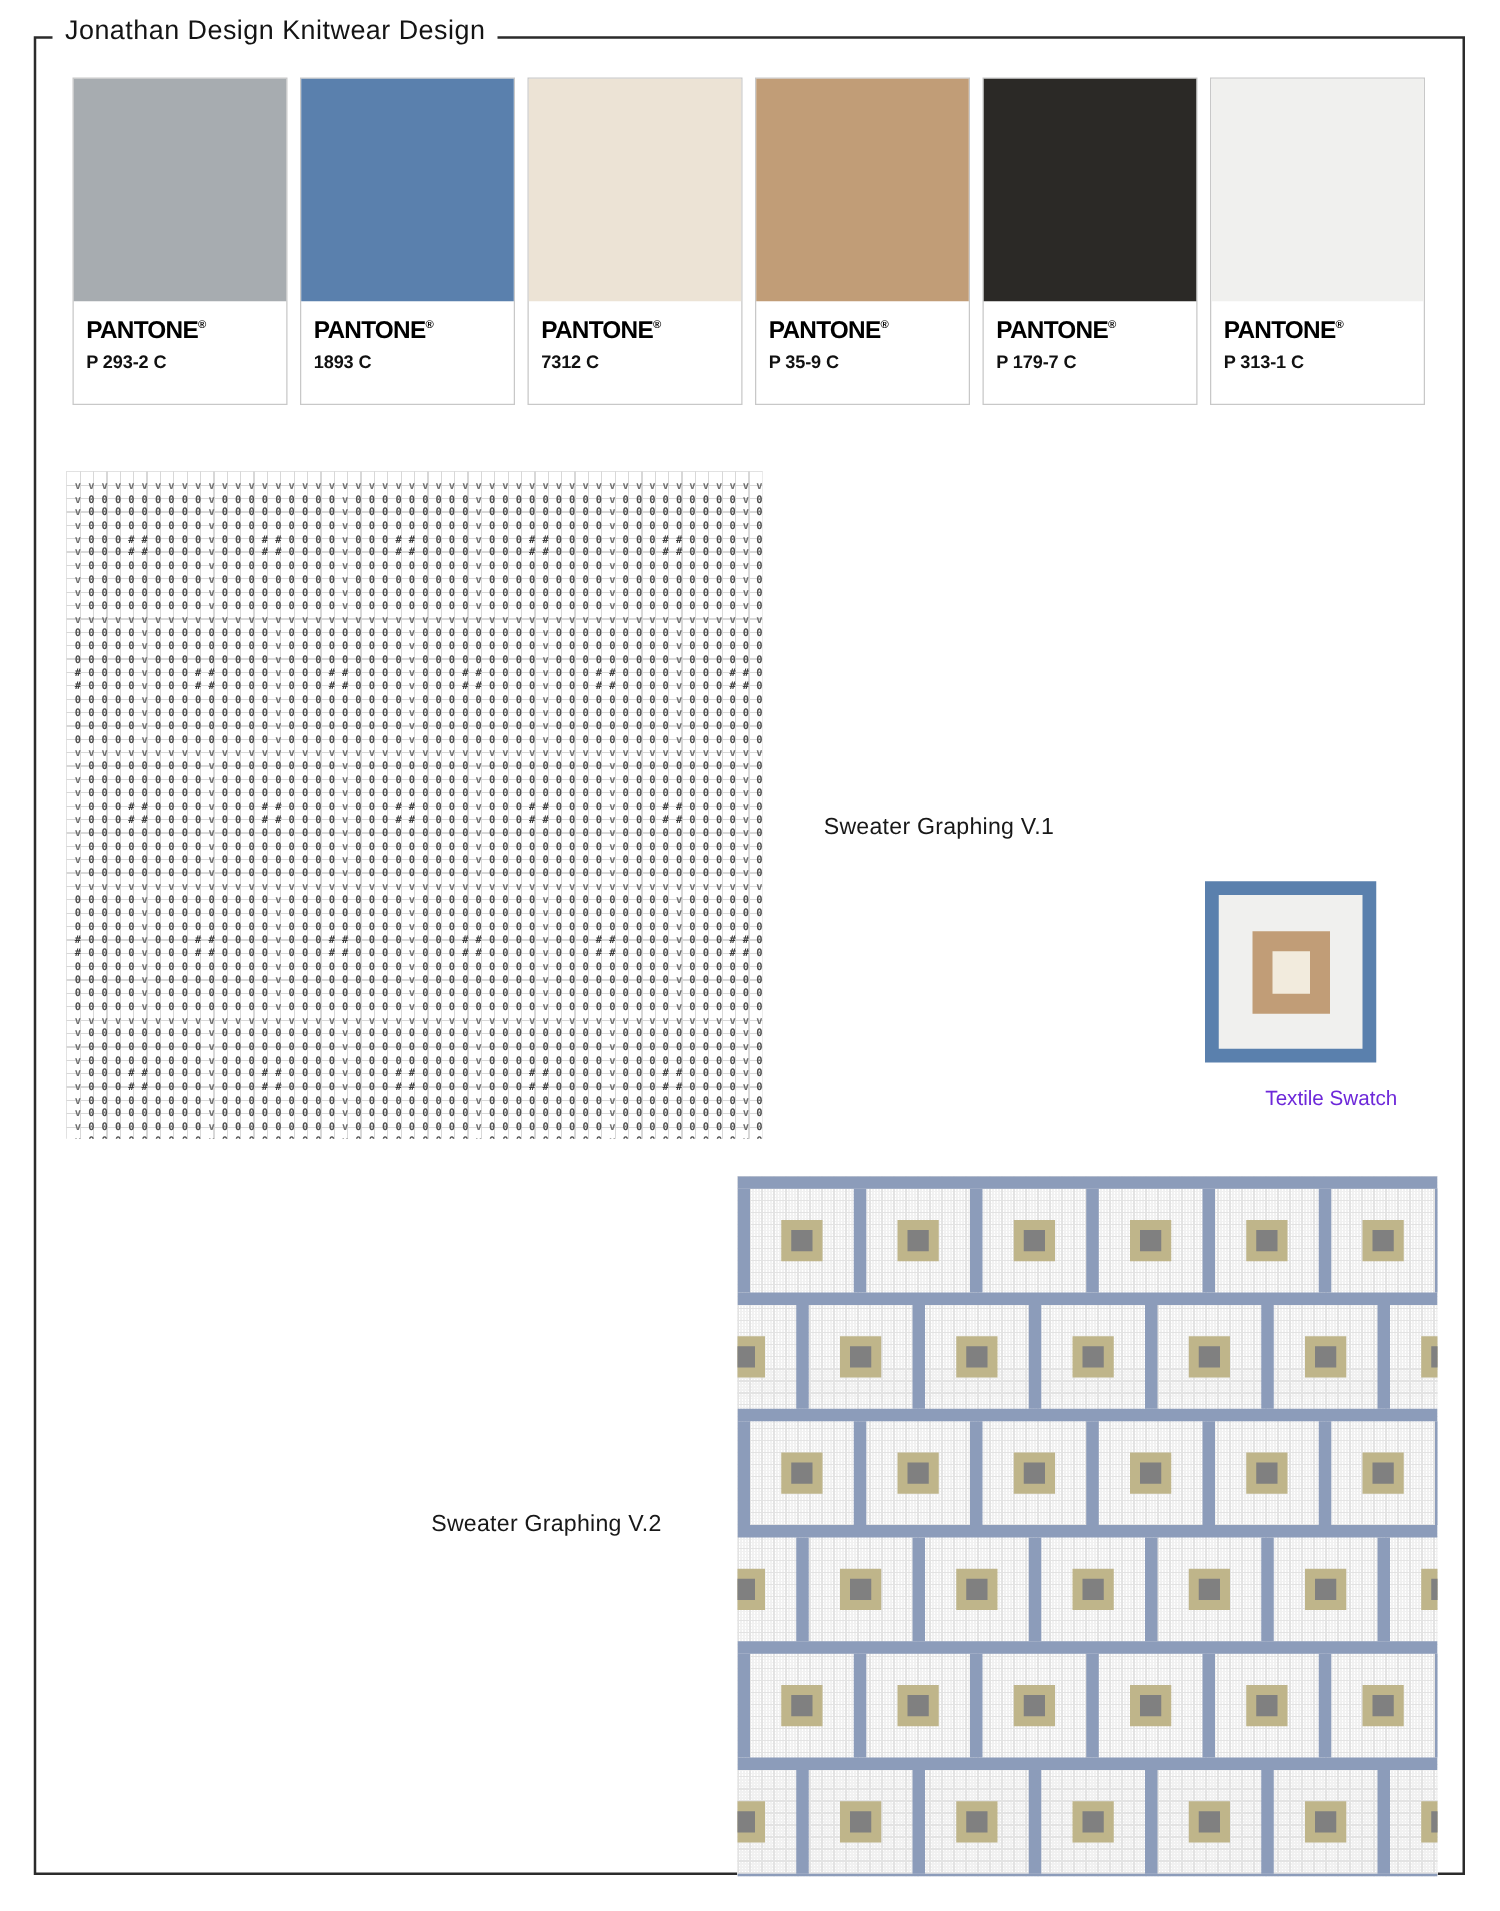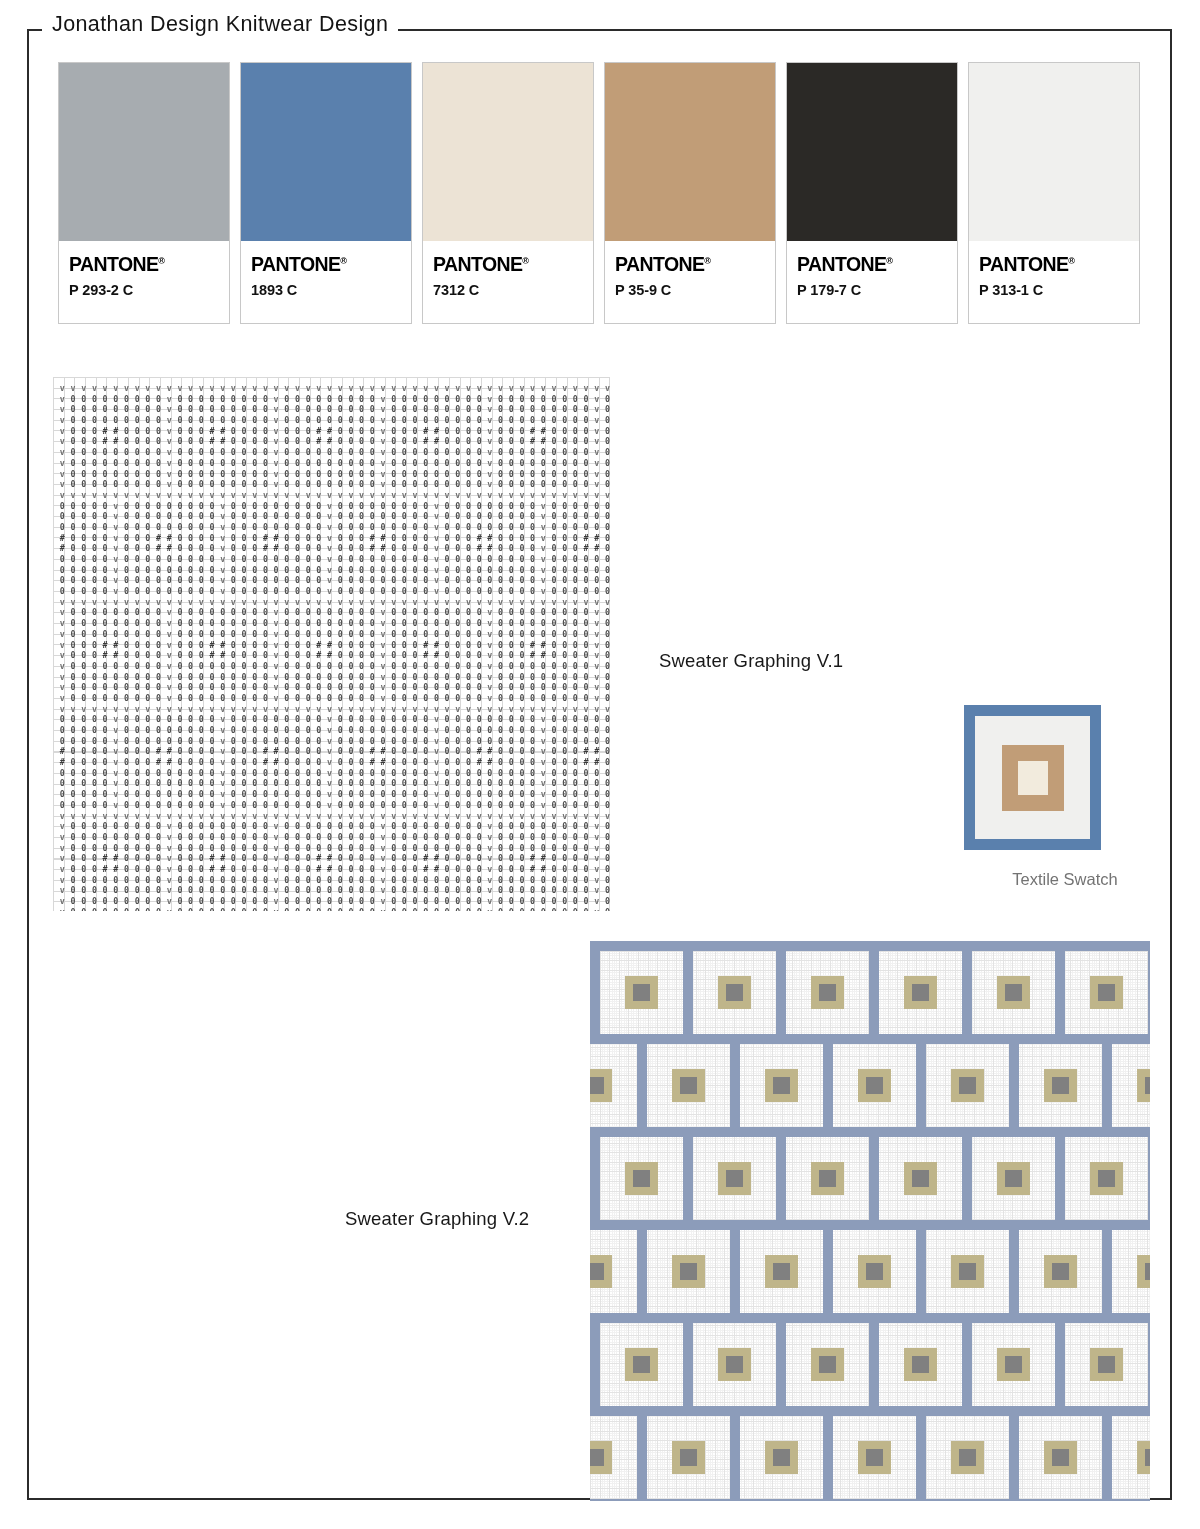--- a/index.html
+++ b/index.html
@@ -179,21 +179,21 @@
     height: 34px;
     background: #f2ebdd;
   }
   .label-swatch {
     position: absolute;
     left: 975px;
     top: 870px;
     width: 180px;
     text-align: center;
     font-size: 16.5px;
-    color: #737373;
+    color: #6d28d9;
     white-space: nowrap;
   }
 
   
   .chart-v2 {
     position: absolute;
     left: 590px;
     top: 941px;
     width: 560px;
     height: 560px;

